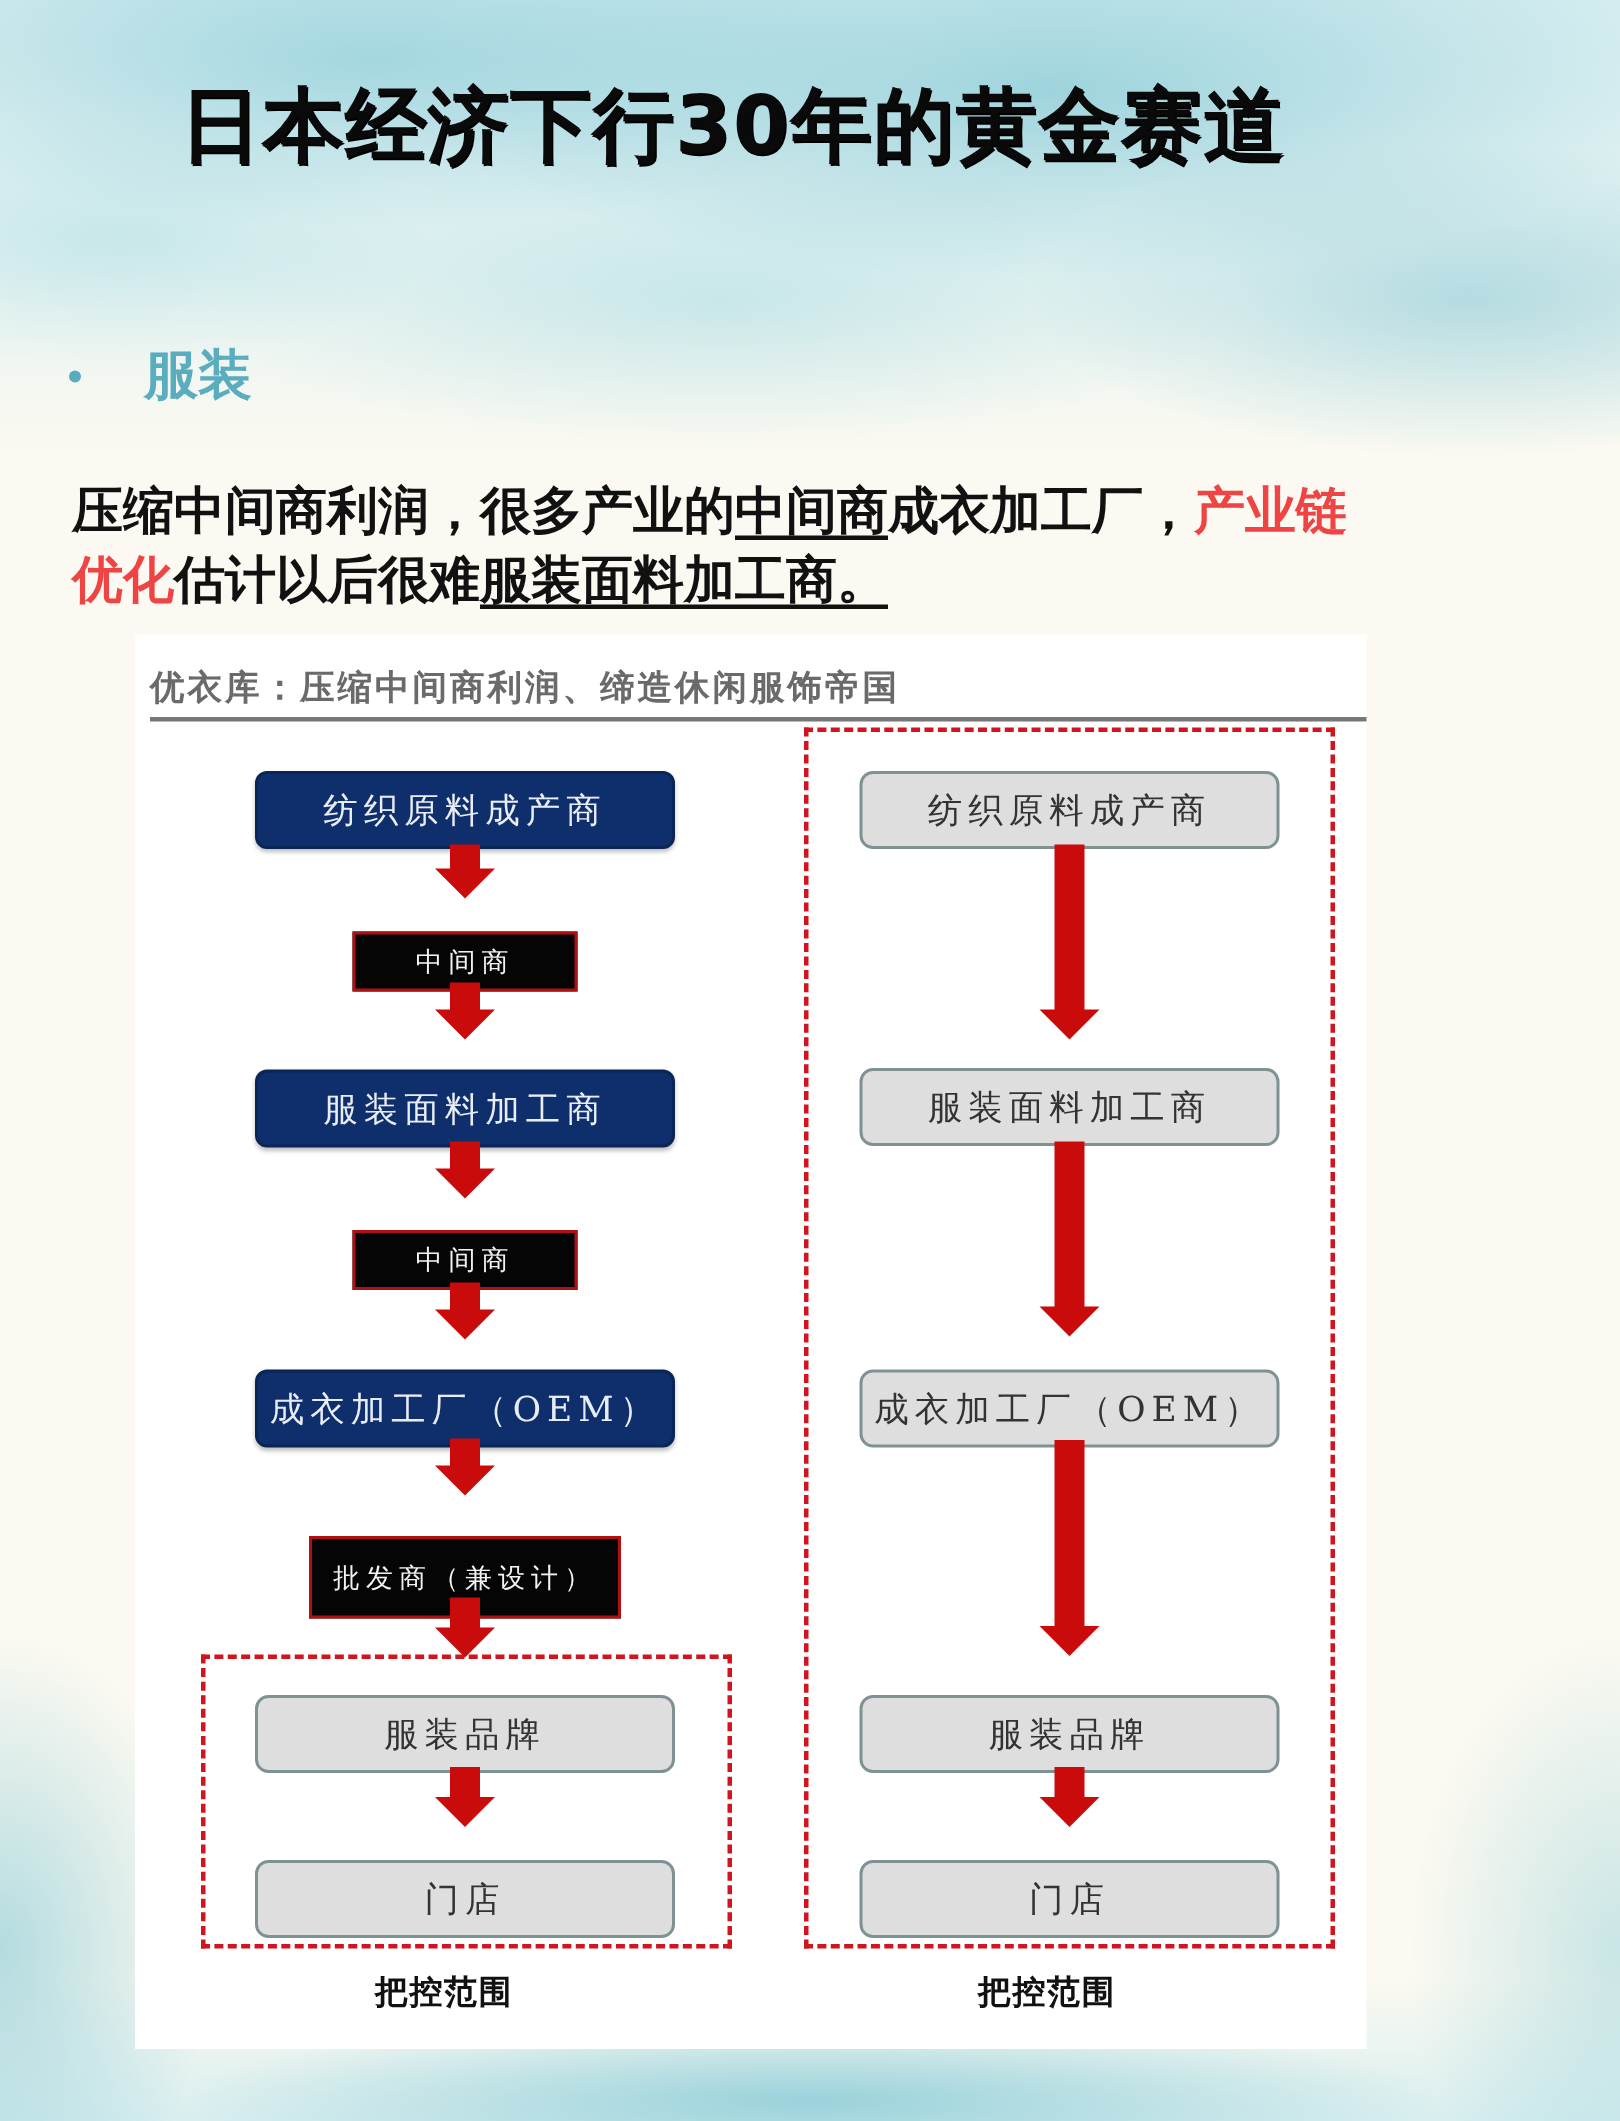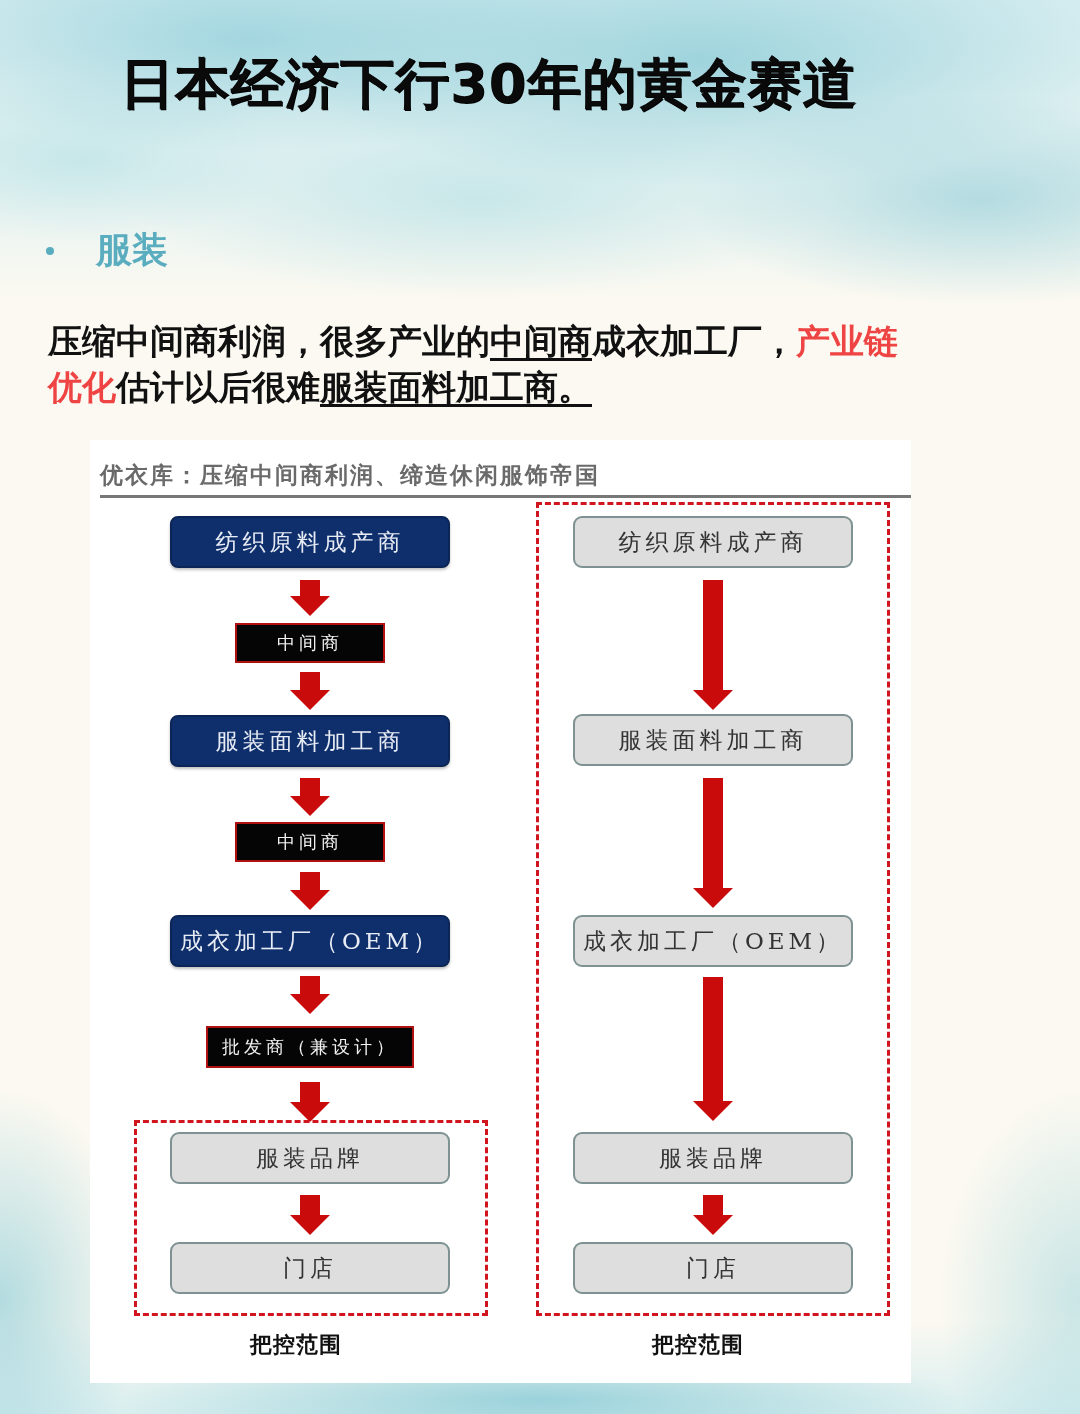--- a/index.html
+++ b/index.html
@@ -30,32 +30,32 @@
   .bullet-dot { width:8px; height:8px; border-radius:50%; background:#5aacbf; margin-right:42px; }
   .bullet-label { font-size:36px; font-weight:bold; color:#5aacbf; text-underline-offset:6px; }
   .para {
     position:absolute; left:48px; top:318px; width:1000px; z-index:1;
     font-size:34px; font-weight:bold; line-height:46px; color:#111;
   }
   .para .accent { color:#ef4444; }
   .para .ul { text-decoration:underline; text-underline-offset:5px; }
 
   .figure {
-    position:absolute; left:90px; top:440px; width:821px; height:943px;
+    position:absolute; left:90px; top:423px; width:821px; height:943px;
     background:#ffffff; z-index:1;
   }
   .fig-title {
     position:absolute; left:10px; top:20px; font-size:23px; color:#6a6a6a; font-weight:bold;
     font-family:"DejaVu Serif", serif; letter-spacing:2px;
   }
   .fig-rule { position:absolute; left:10px; right:0; top:55px; height:3px; background:#777; }
 
   .box {
     position:absolute; display:flex; align-items:center; justify-content:center;
-    font-family:"DejaVu Serif", serif; letter-spacing:4px; box-sizing:border-box;
+    font-family:"DejaVu Serif", serif; letter-spacing:4px; box-sizing:border-box;margin-top:15px;
   }
   .box.navy { background:#0f2f6c; color:#e8ecf5; border-radius:8px; font-size:23px; border:2px solid #0a2556; box-shadow:0 2px 3px rgba(0,0,0,0.25); }
   .box.black { background:#050505; color:#f2f2f2; border:2px solid #b01010; font-size:18px; }
   .box.grey { background:#dedede; color:#333; border-radius:9px; border:2px solid #7f9293; font-size:23px; }
 
   .arrow { position:absolute; width:40px; }
   .arrow .shaft { position:absolute; left:10px; width:20px; top:0; background:#c90b0b; }
   .arrow .head { position:absolute; left:0; width:0; height:0;
     border-left:20px solid transparent; border-right:20px solid transparent; border-top:20px solid #c90b0b; }
 
@@ -101,21 +101,21 @@
   <div class="box black" style="left:145px; top:382px; width:150px; height:40px;">中间商</div>
   <div class="arrow" style="left:200px; top:432px; height:38px;">
       <div class="shaft" style="height:20px;"></div>
       <div class="head" style="top:18px;"></div>
     </div>
   <div class="box navy" style="left:80px; top:475px; width:280px; height:52px;">成衣加工厂（OEM）</div>
   <div class="arrow" style="left:200px; top:536px; height:38px;">
       <div class="shaft" style="height:20px;"></div>
       <div class="head" style="top:18px;"></div>
     </div>
-  <div class="box black" style="left:116px; top:586px; width:208px; height:42px;text-align:right;">批发商（兼设计）</div>
+  <div class="box black" style="left:116px; top:586px; width:208px; height:55px;text-align:right;">批发商（兼设计）</div>
   <div class="arrow" style="left:200px; top:642px; height:40px;">
       <div class="shaft" style="height:22px;"></div>
       <div class="head" style="top:20px;"></div>
     </div>
 
   <div class="dash-box" style="left:44px; top:680px; width:354px; height:196px;"></div>
   <div class="box grey" style="left:80px; top:692px; width:280px; height:52px;">服装品牌</div>
   <div class="arrow" style="left:200px; top:755px; height:40px;">
       <div class="shaft" style="height:22px;"></div>
       <div class="head" style="top:20px;"></div>

